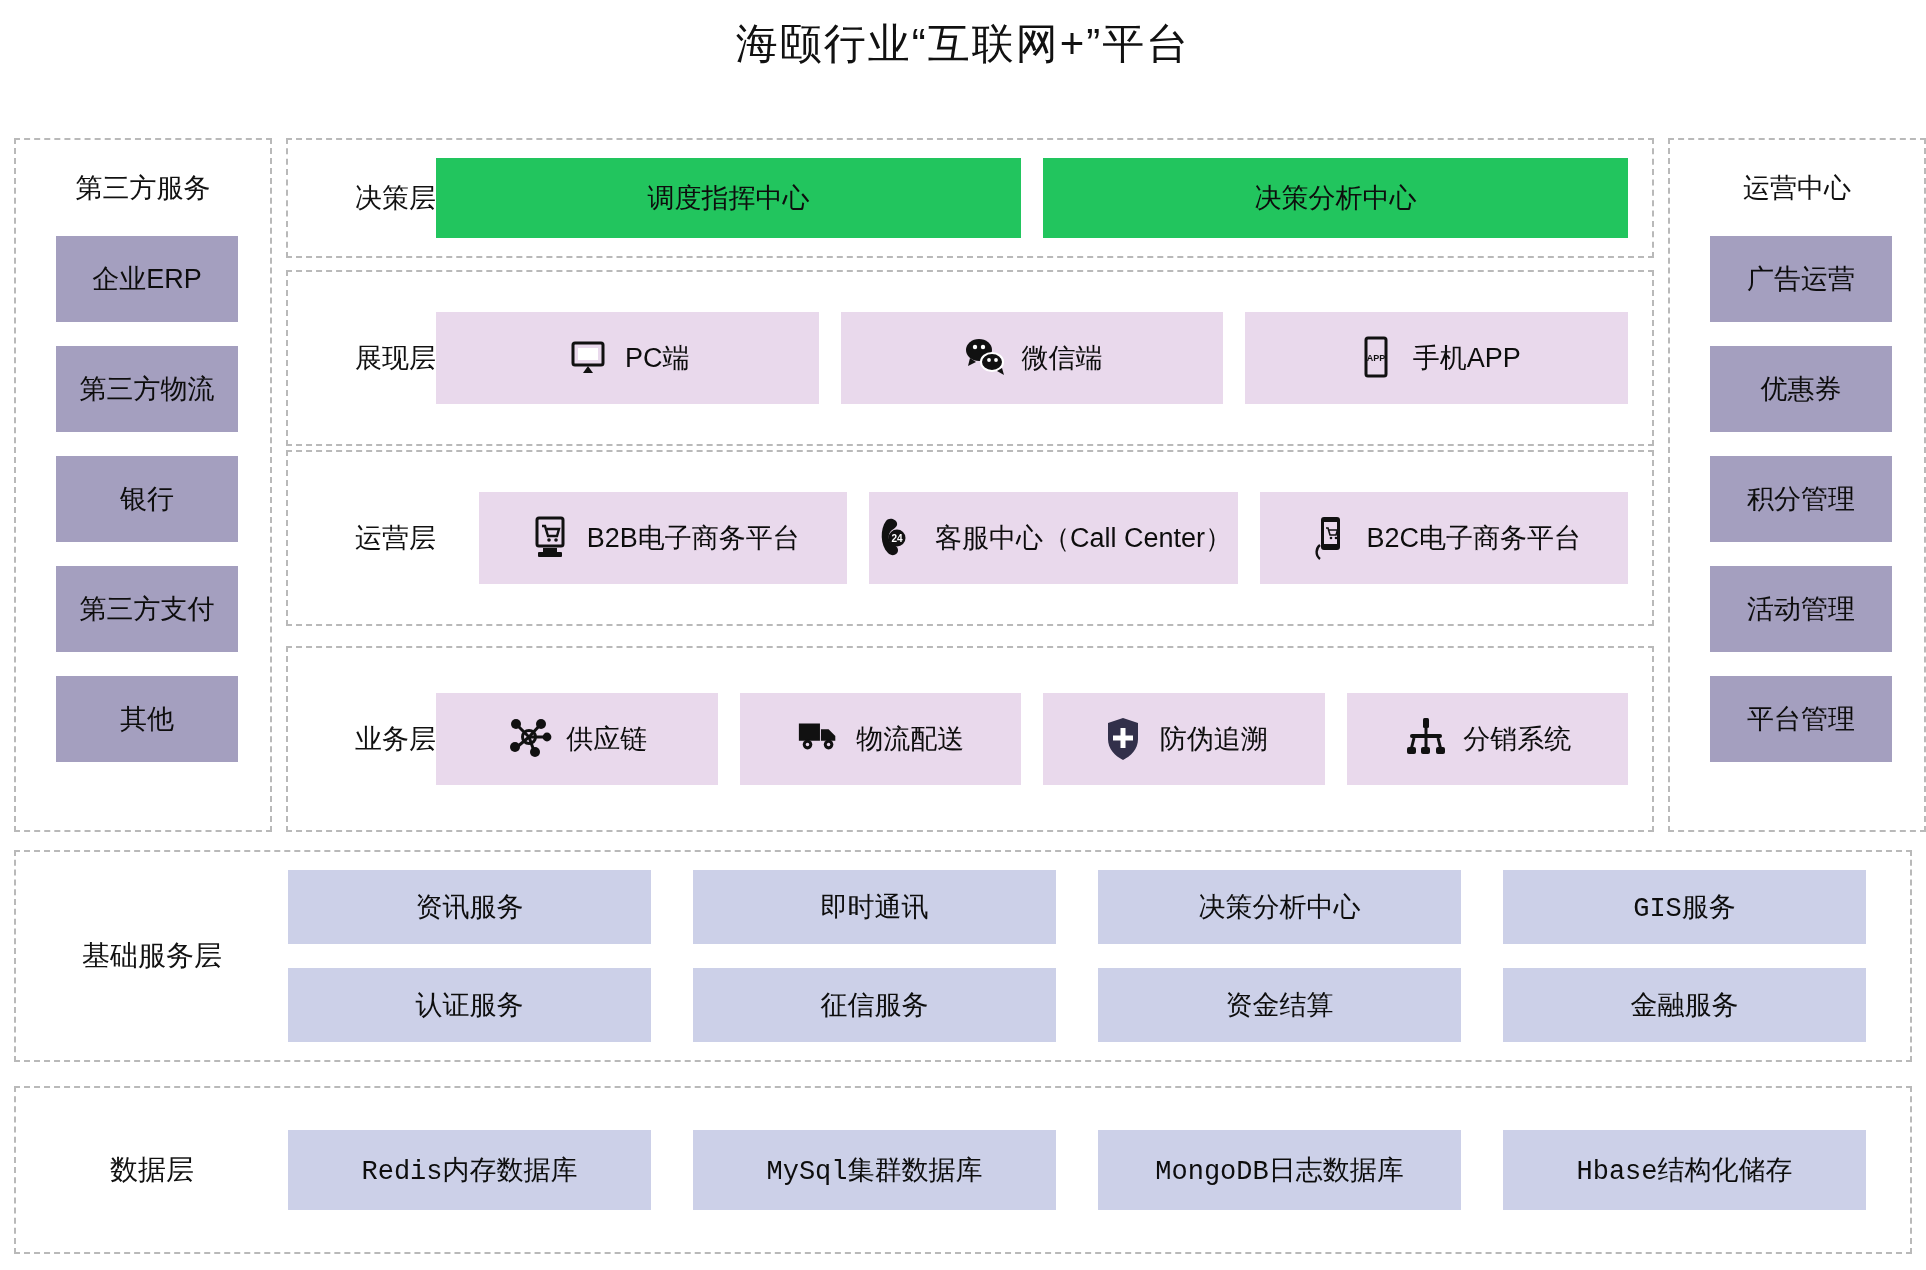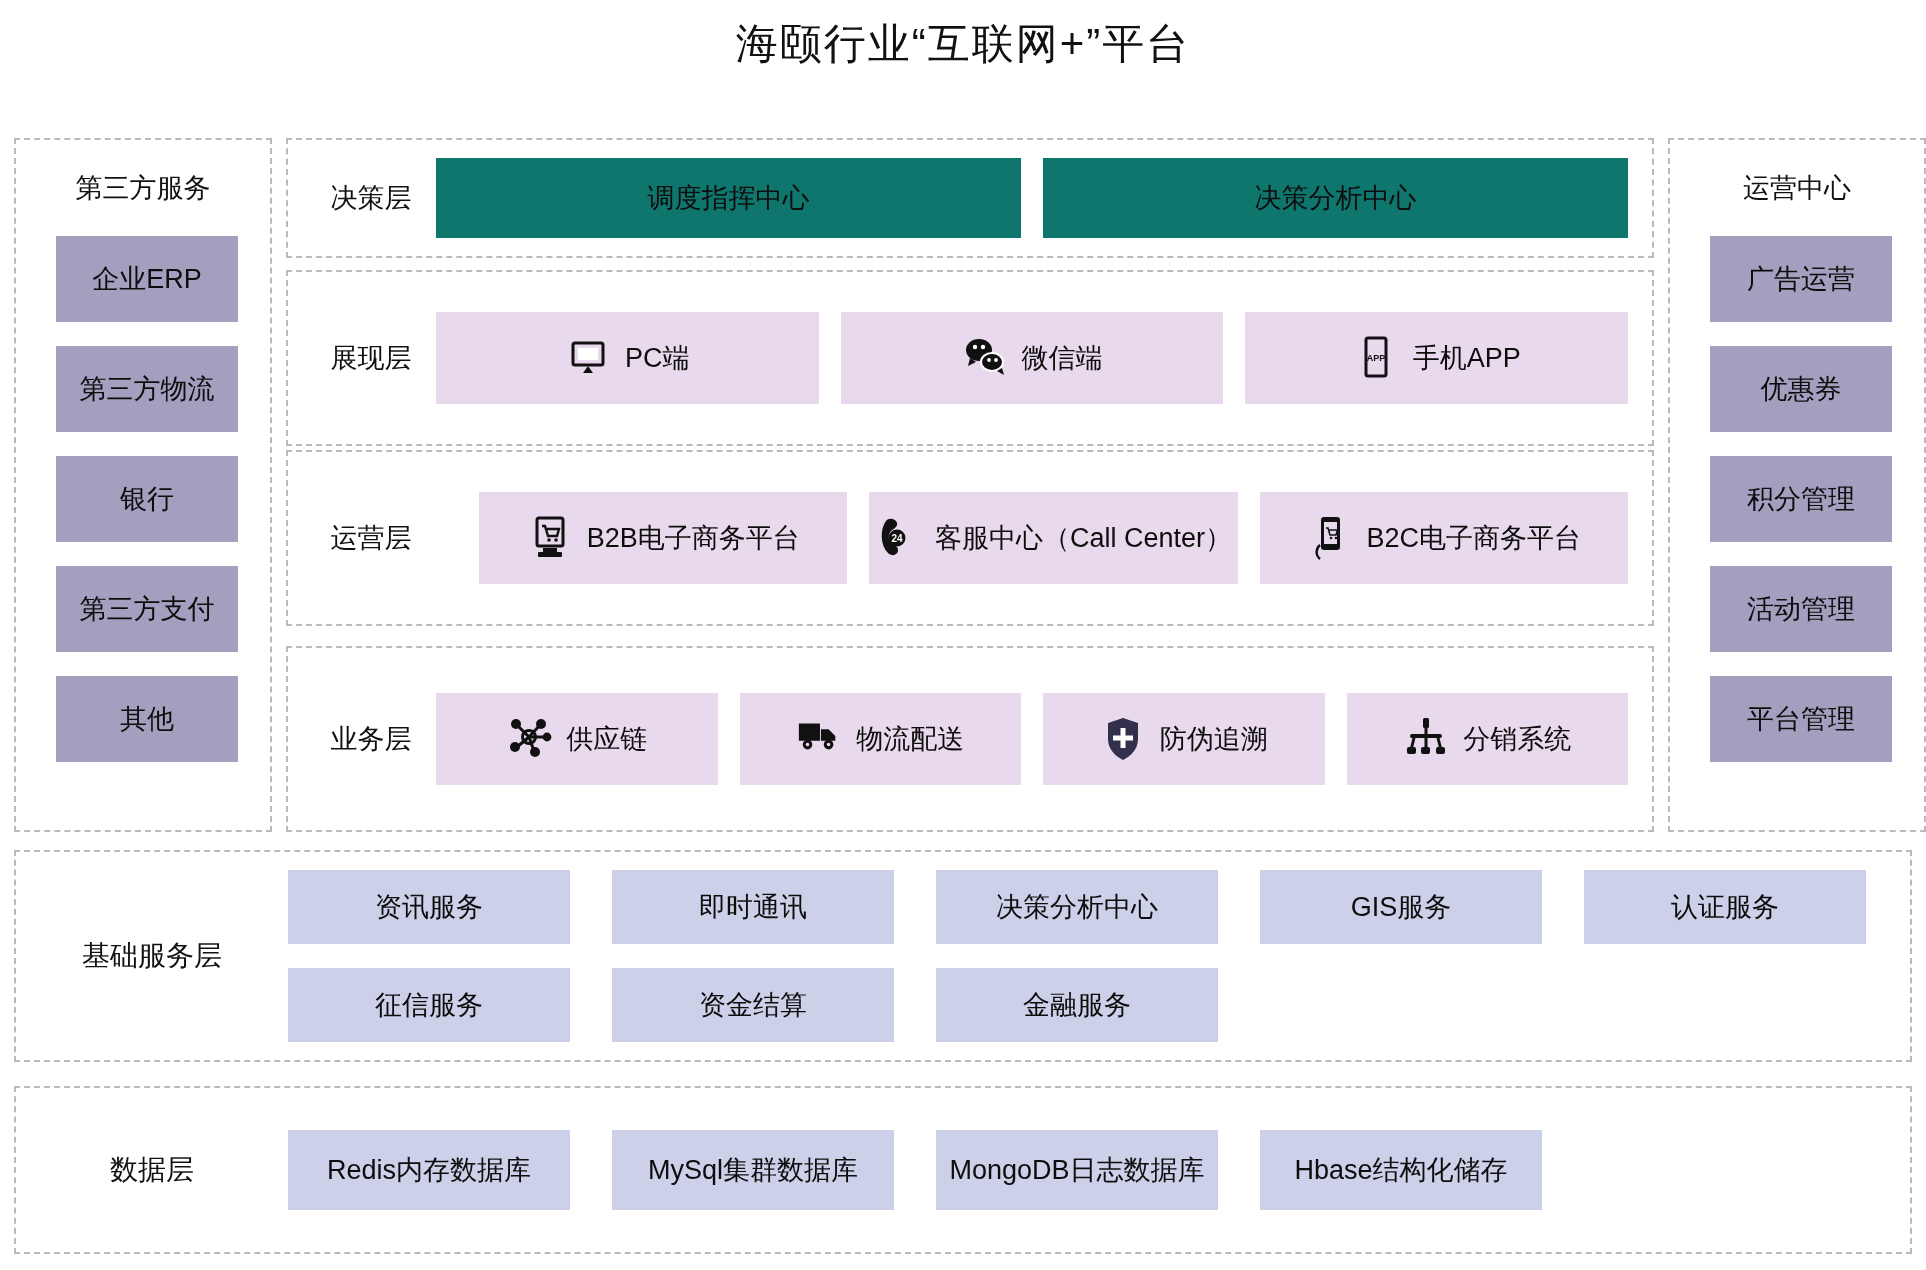--- a/index.html
+++ b/index.html
@@ -89,21 +89,21 @@
     box-sizing: border-box;
   }
   .layer-decision   { top: 0;   height: 120px; }
   .layer-present    { top: 132px; height: 176px; }
   .layer-operation  { top: 312px; height: 176px; gap: 43px; }
   .layer-business   { top: 508px; height: 186px; }
 
   .layer-label {
     width: 130px;
     flex: 0 0 130px;
-    text-align: center;
+    text-align: right;
     font-size: 27px;
     color: #111;
   }
   .layer-boxes {
     flex: 1 1 auto;
     display: flex;
     gap: 22px;
     height: 100%;
     align-items: center;
     padding: 0 6px 0 0;
@@ -113,21 +113,21 @@
     flex: 1 1 0;
     height: 78px;
     display: flex;
     align-items: center;
     justify-content: center;
     gap: 14px;
     font-size: 27px;
     color: #0d0d0d;
     white-space: nowrap;
   }
-  .lbox.blue { background: #0f766e; height: 80px; }
+  .lbox.blue { background: #22c55e; height: 80px; }
   .lbox.pink { background: #e9d9ec; height: 92px; }
   .layer-business .lbox.pink { height: 92px; }
 
   .ico {
     display: inline-flex;
     align-items: flex-start;
     justify-content: center;
     flex: 0 0 auto;
     width: 46px;
     height: 46px;
@@ -148,24 +148,25 @@
 
   .band-label {
     flex: 0 0 272px;
     text-align: center;
     font-size: 28px;
     color: #111;
   }
   .band-grid {
     flex: 1 1 auto;
     display: grid;
-    grid-template-columns: repeat(5, 1fr);
+    grid-template-columns: repeat(4, 1fr);
     gap: 24px 42px;
     padding-right: 44px;
     box-sizing: border-box;
+    font-family: Liberation Mono, monospace;
   }
   .band-grid.one-row { grid-template-rows: 1fr; }
   .bbox {
     background: #ccd0e8;
     height: 74px;
     display: flex;
     align-items: center;
     justify-content: center;
     font-size: 27px;
     color: #0d0d0d;

